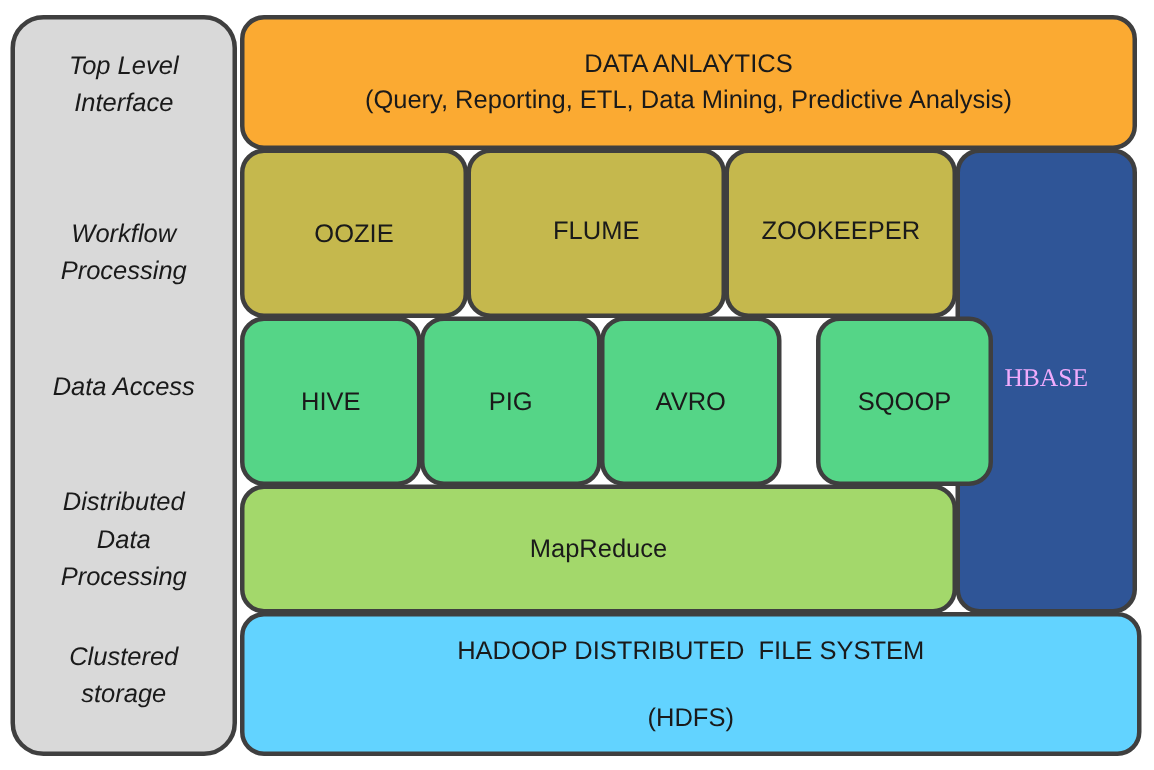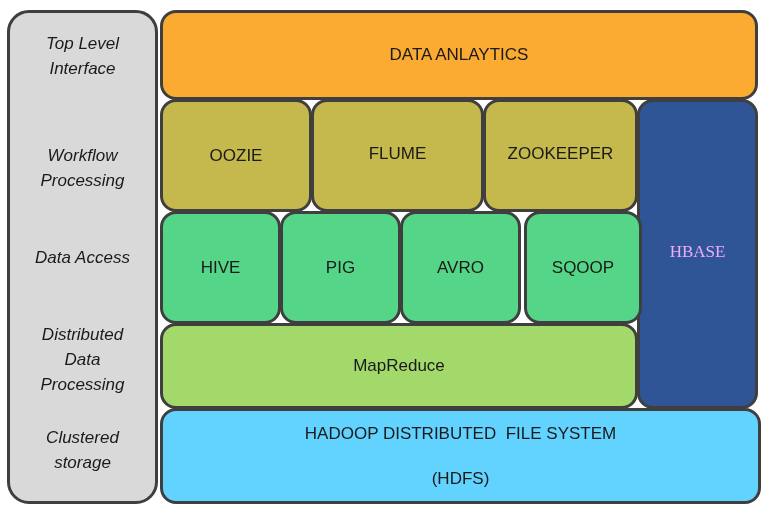--- a/index.html
+++ b/index.html
@@ -39,20 +39,21 @@
   <span style="display:block">Data</span>
   <span style="display:block">Processing</span>
 </div>
 <div class="layer-label" style="top:425px;">
   <span style="display:block">Clustered</span>
   <span style="display:block">storage</span>
 </div>
 
 <div class="box orange" style="left:160px; top:10px; width:598px; height:90px; flex-direction:column;">
   <span>DATA ANLAYTICS</span>
+  <span>(Query, Reporting, ETL, Data Mining, Predictive Analysis)</span>
 </div>
 
 <div class="box olive" style="left:160px; top:99px; width:152px; height:113px;">
   <span>OOZIE</span>
 </div>
 <div class="box olive" style="left:311px; top:99px; width:173px; height:113px;">
   <span style="margin-bottom:4px">FLUME</span>
 </div>
 <div class="box olive" style="left:483px; top:99px; width:155px; height:113px;">
   <span style="margin-bottom:4px">ZOOKEEPER</span>
@@ -64,21 +65,21 @@
 
 <div class="box green" style="left:160px; top:211px; width:121px; height:113px;">
   <span>HIVE</span>
 </div>
 <div class="box green" style="left:280px; top:211px; width:121px; height:113px;">
   <span>PIG</span>
 </div>
 <div class="box green" style="left:400px; top:211px; width:121px; height:113px;">
   <span>AVRO</span>
 </div>
-<div class="box green" style="left:524px; top:211px; width:118px; height:113px;text-align:center;">
+<div class="box green" style="left:544px; top:211px; width:118px; height:113px;text-align:center;">
   <span>SQOOP</span>
 </div>
 
 <div class="box lime" style="left:160px; top:323px; width:478px; height:86px;">
   <span>MapReduce</span>
 </div>
 
 <div class="box cyan" style="left:160px; top:408px; width:601px; height:96px; flex-direction:column;gap:21px;">
   <span style="white-space:pre">HADOOP DISTRIBUTED  FILE SYSTEM</span>
   <span>(HDFS)</span>

